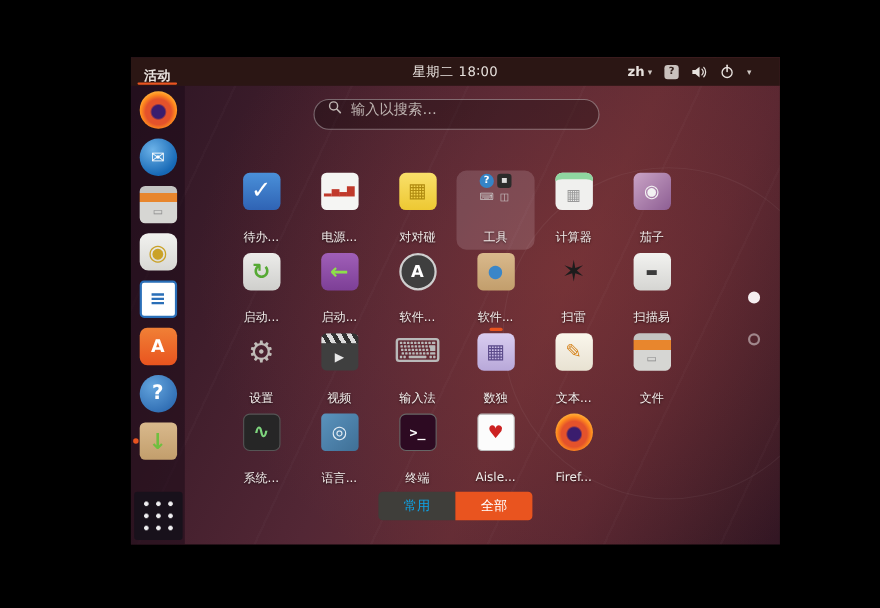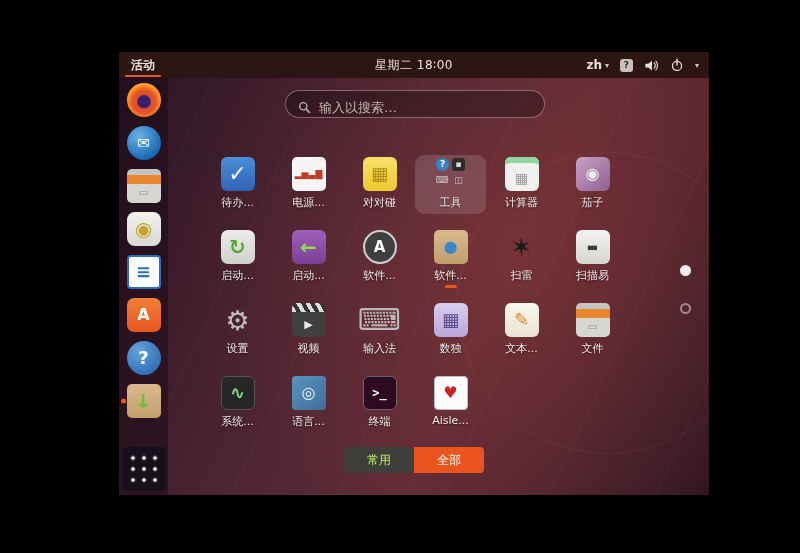--- a/index.html
+++ b/index.html
@@ -19,26 +19,26 @@
   .desktop::before { content:""; position:absolute; inset:0;
     background:repeating-linear-gradient(115deg, rgba(255,255,255,0.02) 0 2px, transparent 2px 96px);
     pointer-events:none; }
   .desktop::after { content:""; position:absolute; width:300px; height:300px; right:-50px; top:100px;
     border:1px solid rgba(255,255,255,0.05); border-radius:50%; pointer-events:none; }
 
   
   .topbar { position:absolute; left:0; top:0; width:100%; height:26px;
     background:#2b1614; display:flex; align-items:center; color:#e8e2de;
     font-size:12px; z-index:5; }
-  .activities { position:relative; height:100%; display:flex; align-items:center;
+  .activities { position:relative; height:100%; display:flex; align-items:flex-end;
     padding:0 12px; font-weight:bold; cursor:default; }
   .activities::after { content:""; position:absolute; left:6px; right:6px; bottom:1px;
     height:2px; background:#e95420; border-radius:1px; }
   .clock { position:absolute; left:50%; transform:translateX(-50%); font-weight:normal; letter-spacing:0.5px; }
-  .status { margin-left:auto; display:flex; align-items:center; gap:11px; padding-right:10px; }
+  .status { margin-left:auto; display:flex; align-items:center; gap:11px; padding-right:26px; }
   .kbd-group { display:flex; align-items:center; gap:3px; font-weight:bold; }
   .caret { font-size:8px; color:#cfc7c3; }
   .im-icon { width:13px; height:13px; border-radius:3px; background:#c9c1bd; color:#33201c;
     font-size:9px; font-weight:bold; display:flex; align-items:center; justify-content:center; }
   .status svg { display:block; }
 
   
   .dock { position:absolute; left:0; top:26px; bottom:0; width:49px;
     background:rgba(28,11,23,0.55); display:flex; flex-direction:column;
     align-items:center; padding-top:5px; gap:9px; z-index:4; }
@@ -67,37 +67,37 @@
     background-size:100% 9px,100% 100%; background-repeat:no-repeat; padding-top:8px; }
   .cls-mono { font-family:"DejaVu Sans Mono","Liberation Mono",monospace; }
   .mini-grid { display:grid; grid-template-columns:15px 15px; grid-template-rows:15px 15px;
     gap:1px; place-items:center; }
   .mini-grid i { font-style:normal; width:13px; height:13px; display:flex; align-items:center;
     justify-content:center; font-size:9px; border-radius:3px; font-weight:bold; }
 
   
   .search-bar { position:absolute; left:166px; top:38px; width:260px; height:28px;
     border:1px solid rgba(255,255,255,0.35); border-radius:14px; background:rgba(0,0,0,0.28);
-    display:flex; align-items:flex-end; gap:8px; padding:0 12px; color:#bfb5b2; font-size:13px; z-index:3; }
+    display:flex; align-items:flex-start; gap:8px; padding:0 12px; color:#bfb5b2; font-size:13px; z-index:3; }
 
   
   .apps-grid { position:absolute; left:83px; top:103px; width:426px;
     display:grid; grid-template-columns:repeat(6,71px); grid-auto-rows:73px; z-index:3; }
   .app-cell { display:flex; flex-direction:column; align-items:center; align-self:start;
     padding-top:2px; cursor:default; }
   .app-cell.folder { background:rgba(206,178,188,0.22); border-radius:9px; padding-bottom:4px; }
-  .app-label { margin-top:4px; font-size:11px; color:#f2ecea; white-space:nowrap;
+  .app-label { margin-top:17px; font-size:11px; color:#f2ecea; white-space:nowrap;
     text-shadow:0 1px 2px rgba(0,0,0,0.65); }
   .run-dash { width:12px; height:3px; border-radius:2px; background:#e9541f; margin-top:2px; }
 
   
   .view-tabs { position:absolute; left:225px; top:395px; display:flex; z-index:3; }
   .view-tab { width:70px; height:26px; display:flex; align-items:center; justify-content:center;
     font-size:12px; cursor:default; }
-  .tab-frequent { background:#3f3e3a; color:#bef264; border-radius:4px 0 0 4px; }
+  .tab-frequent { background:#3f3e3a; color:#0ea5e9; border-radius:4px 0 0 4px; }
   .tab-all { background:#e9541f; color:#fff; border-radius:0 4px 4px 0; }
 
   
   .pager { position:absolute; left:561px; top:213px; display:flex; flex-direction:column;
     gap:27px; z-index:3; }
   .pager-dot { width:11px; height:11px; border-radius:50%;
     border:2px solid rgba(255,255,255,0.45); background:transparent; }
   .pager-dot.active { background:#f5eef0; border-color:#f5eef0; }
 </style>
 </head>
@@ -265,20 +265,24 @@
           <div class="app-label">语言...</div>
         </div>
         <div class="app-cell">
           <span class="tile cls-mono" style="background: rgb(45, 10, 34); border-radius: 6px; border: 1px solid rgb(102, 102, 102); color: rgb(255, 255, 255); font-size: 12px;">&gt;_</span>
           <div class="app-label">终端</div>
         </div>
         <div class="app-cell">
           <span class="tile" style="background: rgb(252, 252, 252); border-radius: 4px; border: 1px solid rgb(187, 187, 187); color: rgb(204, 34, 34); font-size: 16px;">♥</span>
           <div class="app-label">Aisle...</div>
         </div>
+        <div class="app-cell">
+          <span class="tile cls-firefox"></span>
+          <div class="app-label">Firef...</div>
+        </div>
       </div>
 
     <div class="view-tabs">
       <div class="view-tab tab-frequent">
         <span>常用</span>
       </div>
       <div class="view-tab tab-all">
         <span>全部</span>
       </div>
     </div>

